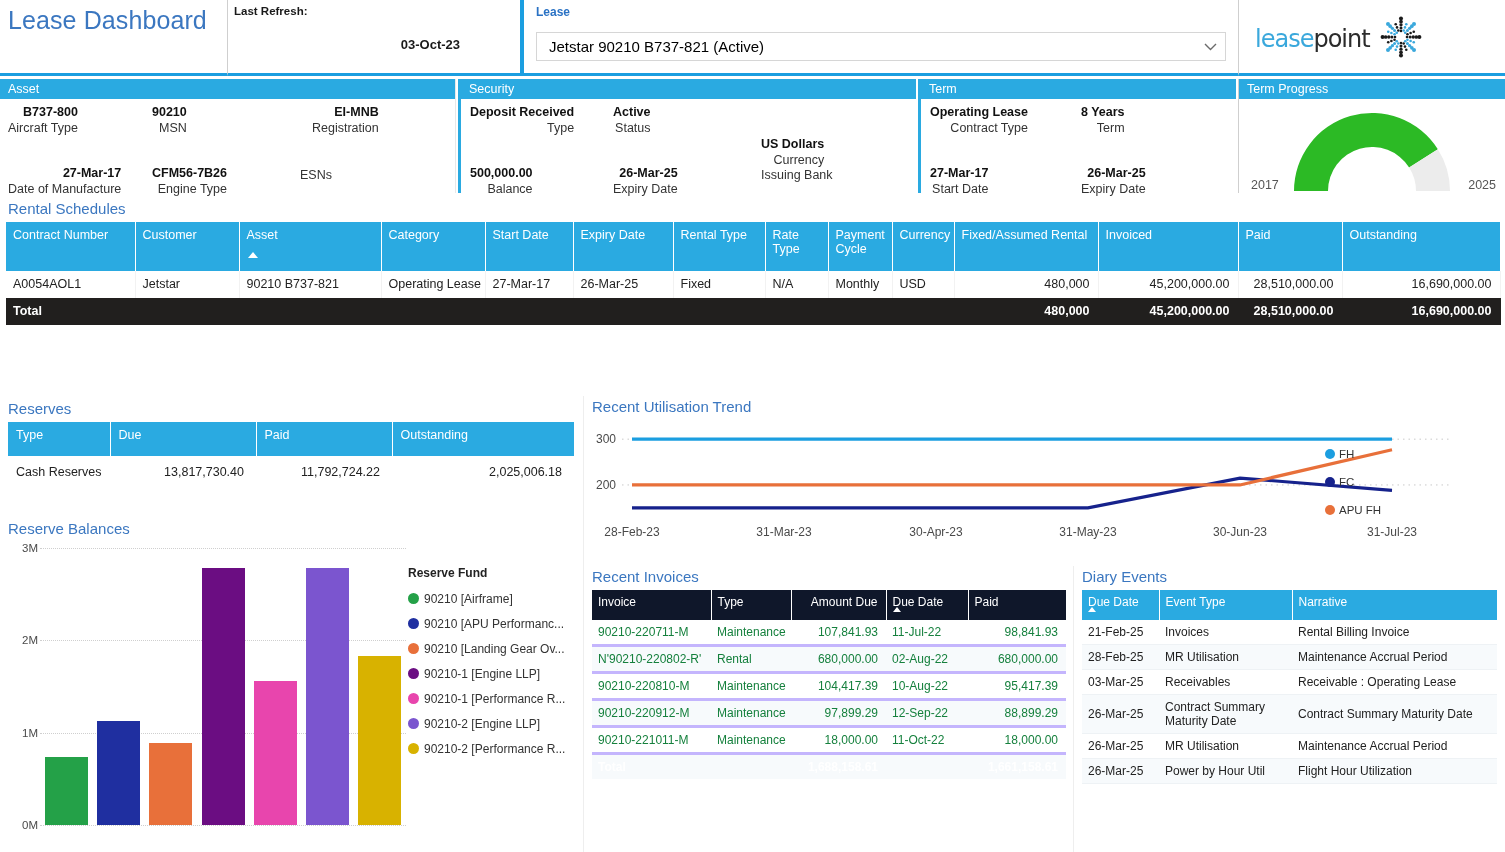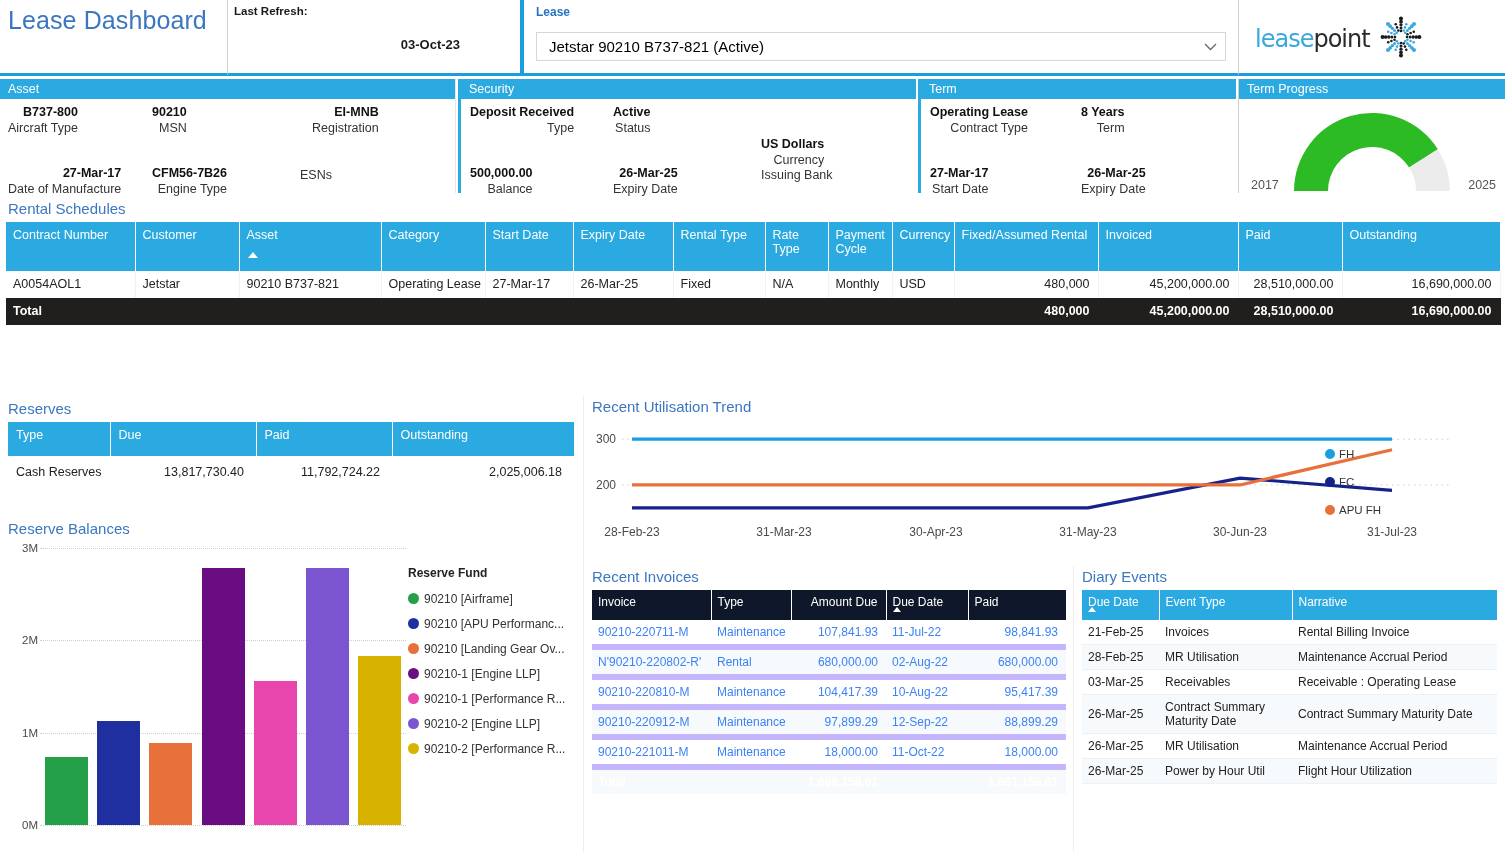--- a/index.html
+++ b/index.html
@@ -126,21 +126,21 @@
   #util-trend .sec-title { position:absolute; left:8px; top:2px; }
   .ut-plot { position:absolute; left:8px; top:26px; width:900px; height:130px; }
 
   
   #recent-invoices { position:absolute; left:583px; top:566px; width:490px; height:286px; border-left:1px solid #eee; }
   #recent-invoices .sec-title { position:absolute; left:8px; top:2px; }
   .inv-table { position:absolute; left:8px; top:24px; width:474px; border-collapse:collapse; table-layout:fixed; }
   .inv-table th { background:#0f172a; color:#fff; font-weight:400; font-size:12px; text-align:left;
       padding:5px 6px; height:30px; vertical-align:top; border-right:1px solid #fff; position:relative; }
   .inv-table th.num { text-align:right; padding-right:8px; }
-  .inv-table td { font-size:12px; color:#3b82f6; padding:5px 6px; border-bottom:6px solid #c4b5fd; }
+  .inv-table td { font-size:12px; color:#15803d; padding:5px 6px; border-bottom:3px solid #c4b5fd; }
   .inv-table td.num { text-align:right; padding-right:8px; }
   .inv-table tbody tr:nth-child(even) td { background:#f7fafc; }
   .inv-table tr.total td { background:#211f1e; color:#fff; font-weight:bold; border-bottom:none; }
   .inv-sort { position:absolute; left:6px; top:17px; width:0;height:0;
      border-left:4px solid transparent; border-right:4px solid transparent; border-bottom:5px solid #fff; }
 
   
   #diary-events { position:absolute; left:1073px; top:566px; width:432px; height:286px; border-left:1px solid #eee; }
   #diary-events .sec-title { position:absolute; left:8px; top:2px; }
   .de-table { position:absolute; left:8px; top:24px; width:415px; border-collapse:collapse; table-layout:fixed; }

